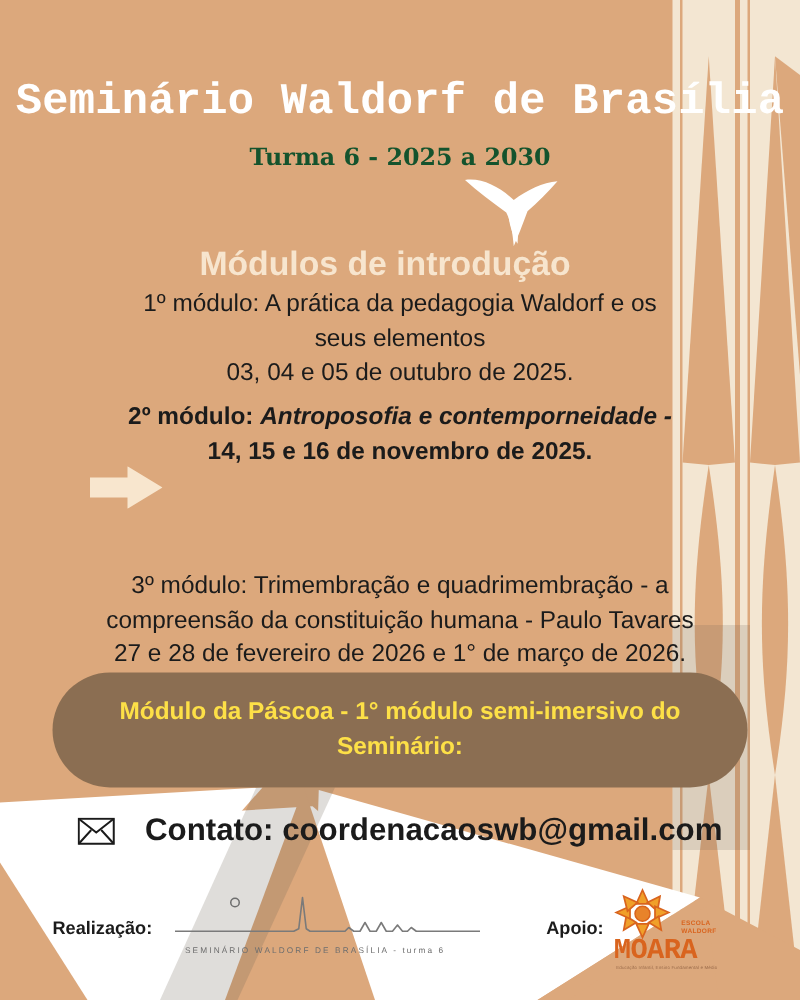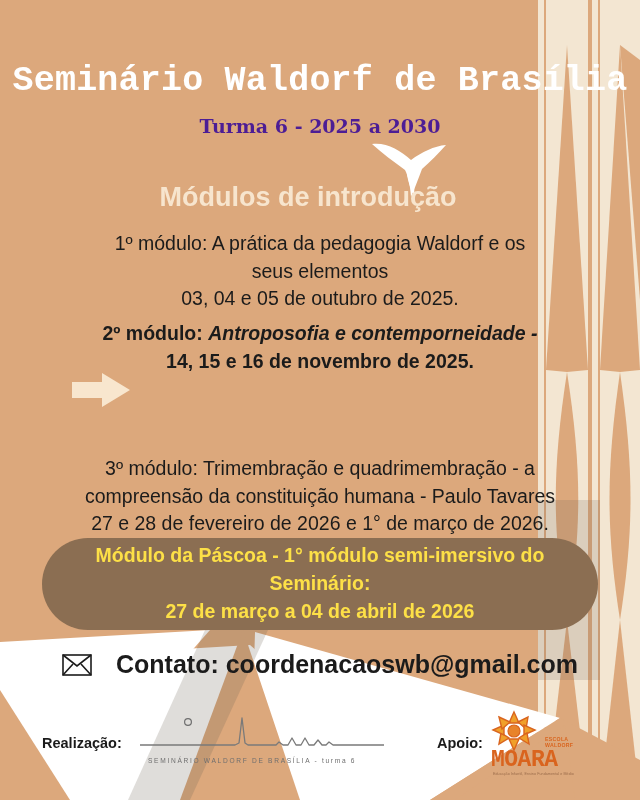--- a/index.html
+++ b/index.html
@@ -25,24 +25,24 @@
     text-align:center;
     font-family:Liberation Mono, monospace;
     font-size:35px;font-weight:700;color:#FFFFFF;
     letter-spacing:.2px;
     line-height:1.1;
   }
   .subtitle{
     position:absolute;top:115px;left:0;width:640px;
     text-align:center;
     font-family:"DejaVu Serif", serif;
-    font-size:19px;font-weight:700;color:#4c1d95;
+    font-size:19px;font-weight:700;color:#14532d;
   }
   .section-heading{
-    position:absolute;top:182px;left:0;width:616px;
+    position:absolute;top:196px;left:0;width:616px;
     text-align:center;
     font-size:27px;font-weight:700;color:#F7E5CE;
   }
 
   .mod-block{position:absolute;left:20px;width:600px;text-align:center;color:#1b1b1b;}
   .mod1{top:230px;font-size:19.5px;line-height:1.42;}
   .mod2{top:320px;font-size:19.5px;line-height:1.42;font-weight:700;}
   .mod2 .em{font-style:italic;}
   .mod3{top:455px;font-size:19.5px;line-height:1.42;}
 
@@ -183,21 +183,20 @@
   <div class="mod-block mod3">
     <div>3º módulo: Trimembração e quadrimembração - a</div>
     <div>compreensão da constituição humana - Paulo Tavares</div>
     <div>27 e 28 de fevereiro de 2026 e 1° de março de 2026.</div>
   </div>
 
   <div class="pill">
     <div>
       <div>Módulo da Páscoa - 1° módulo semi-imersivo do</div>
       <div>Seminário:</div>
-      <div>27 de março a 04 de abril de 2026</div>
     </div>
   </div>
 
   <div class="contact">
     <svg class="mail-icon" viewBox="0 0 30 22" aria-hidden="true">
       <rect x="1" y="1" width="28" height="20" fill="none" stroke="#1b1b1b" stroke-width="1.6"></rect>
       <path d="M1 1 L15 12 L29 1" fill="none" stroke="#1b1b1b" stroke-width="1.6"></path>
       <path d="M1 21 L11 10 M29 21 L19 10" fill="none" stroke="#1b1b1b" stroke-width="1.6"></path>
     </svg>
     <span>Contato: coordenacaoswb@gmail.com</span>

